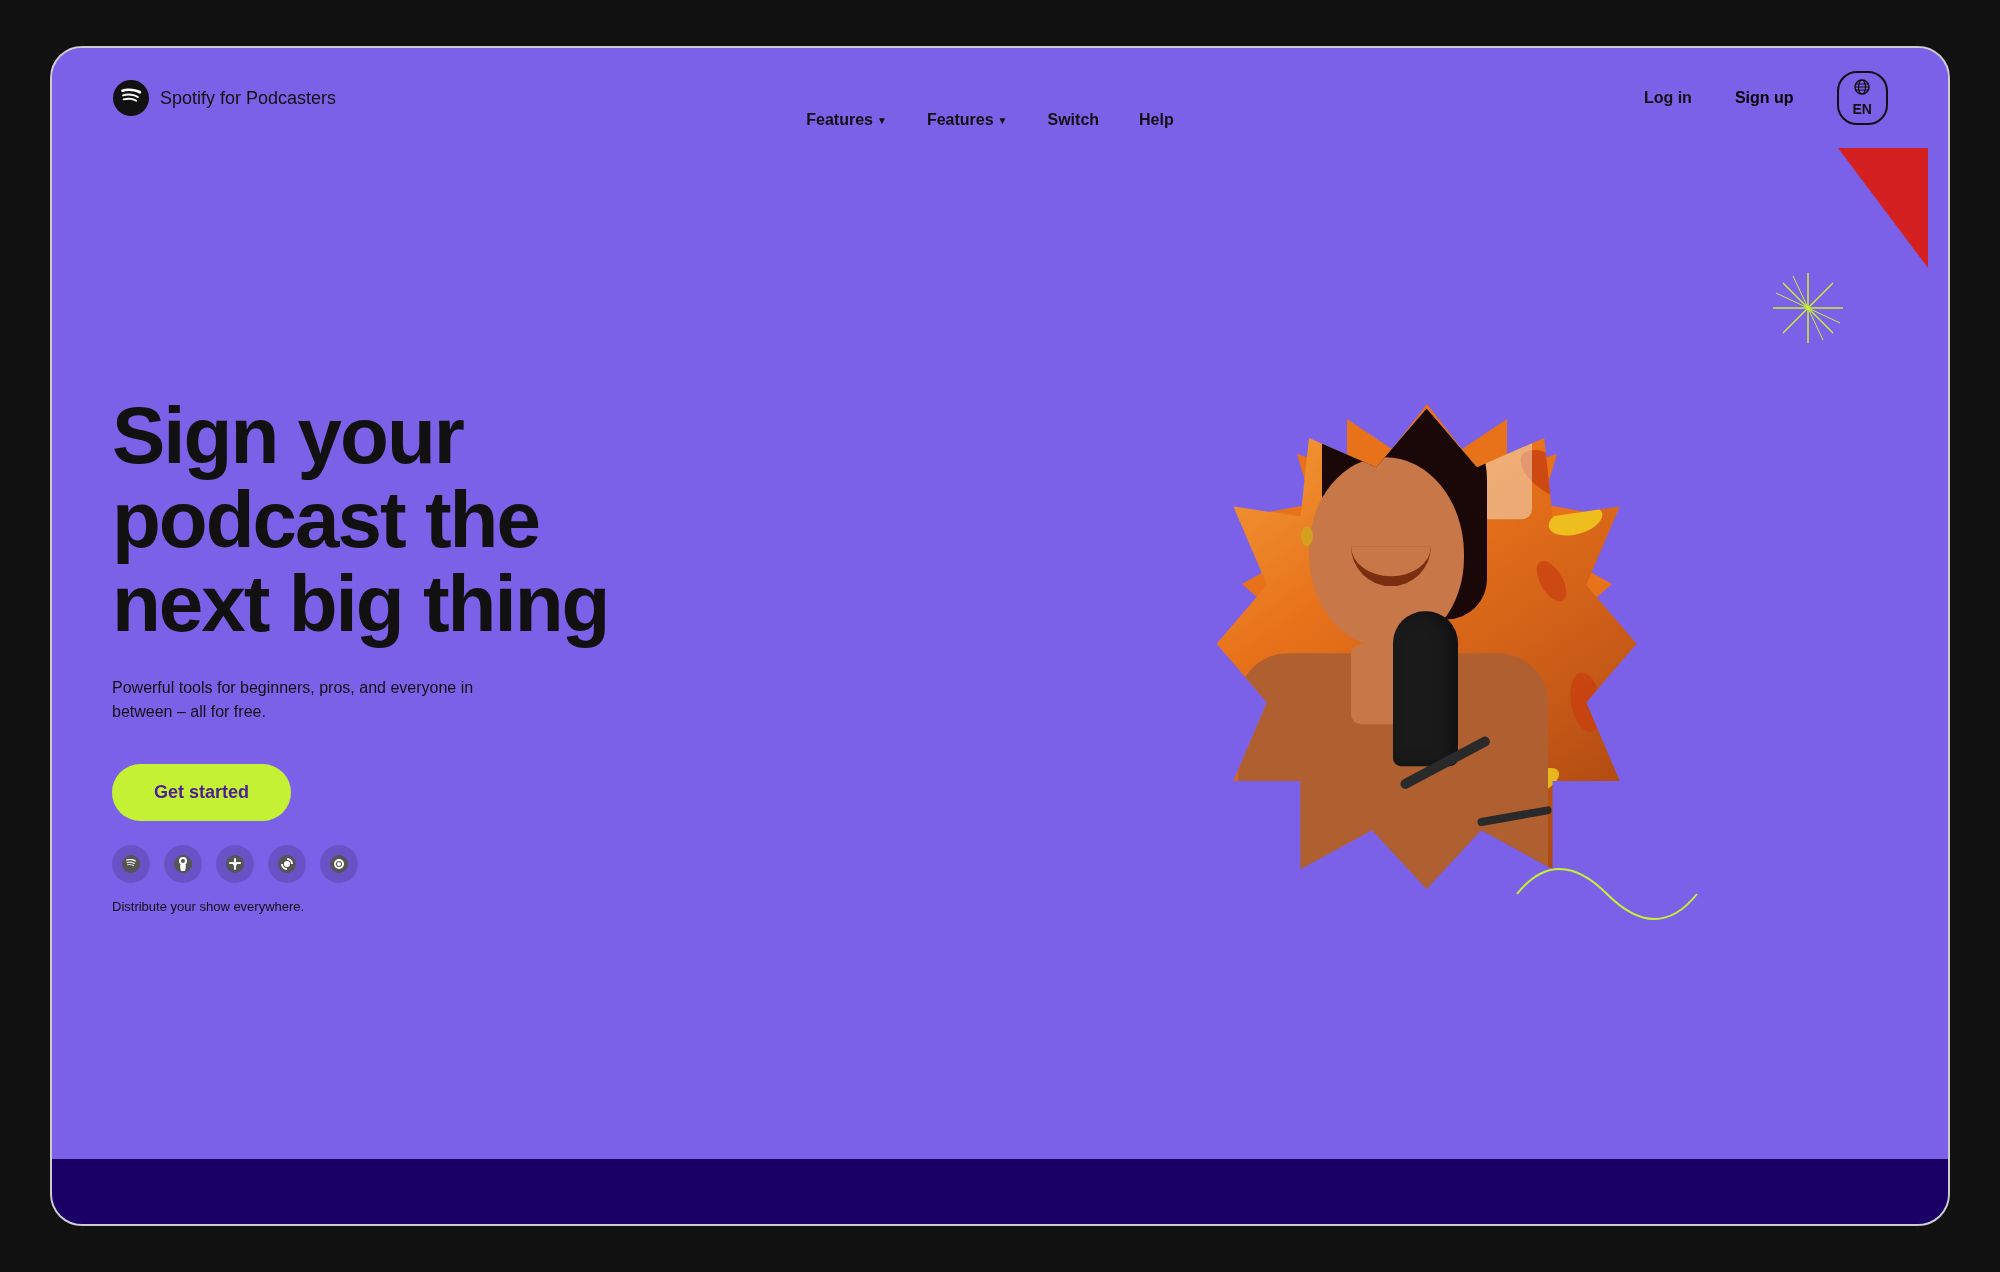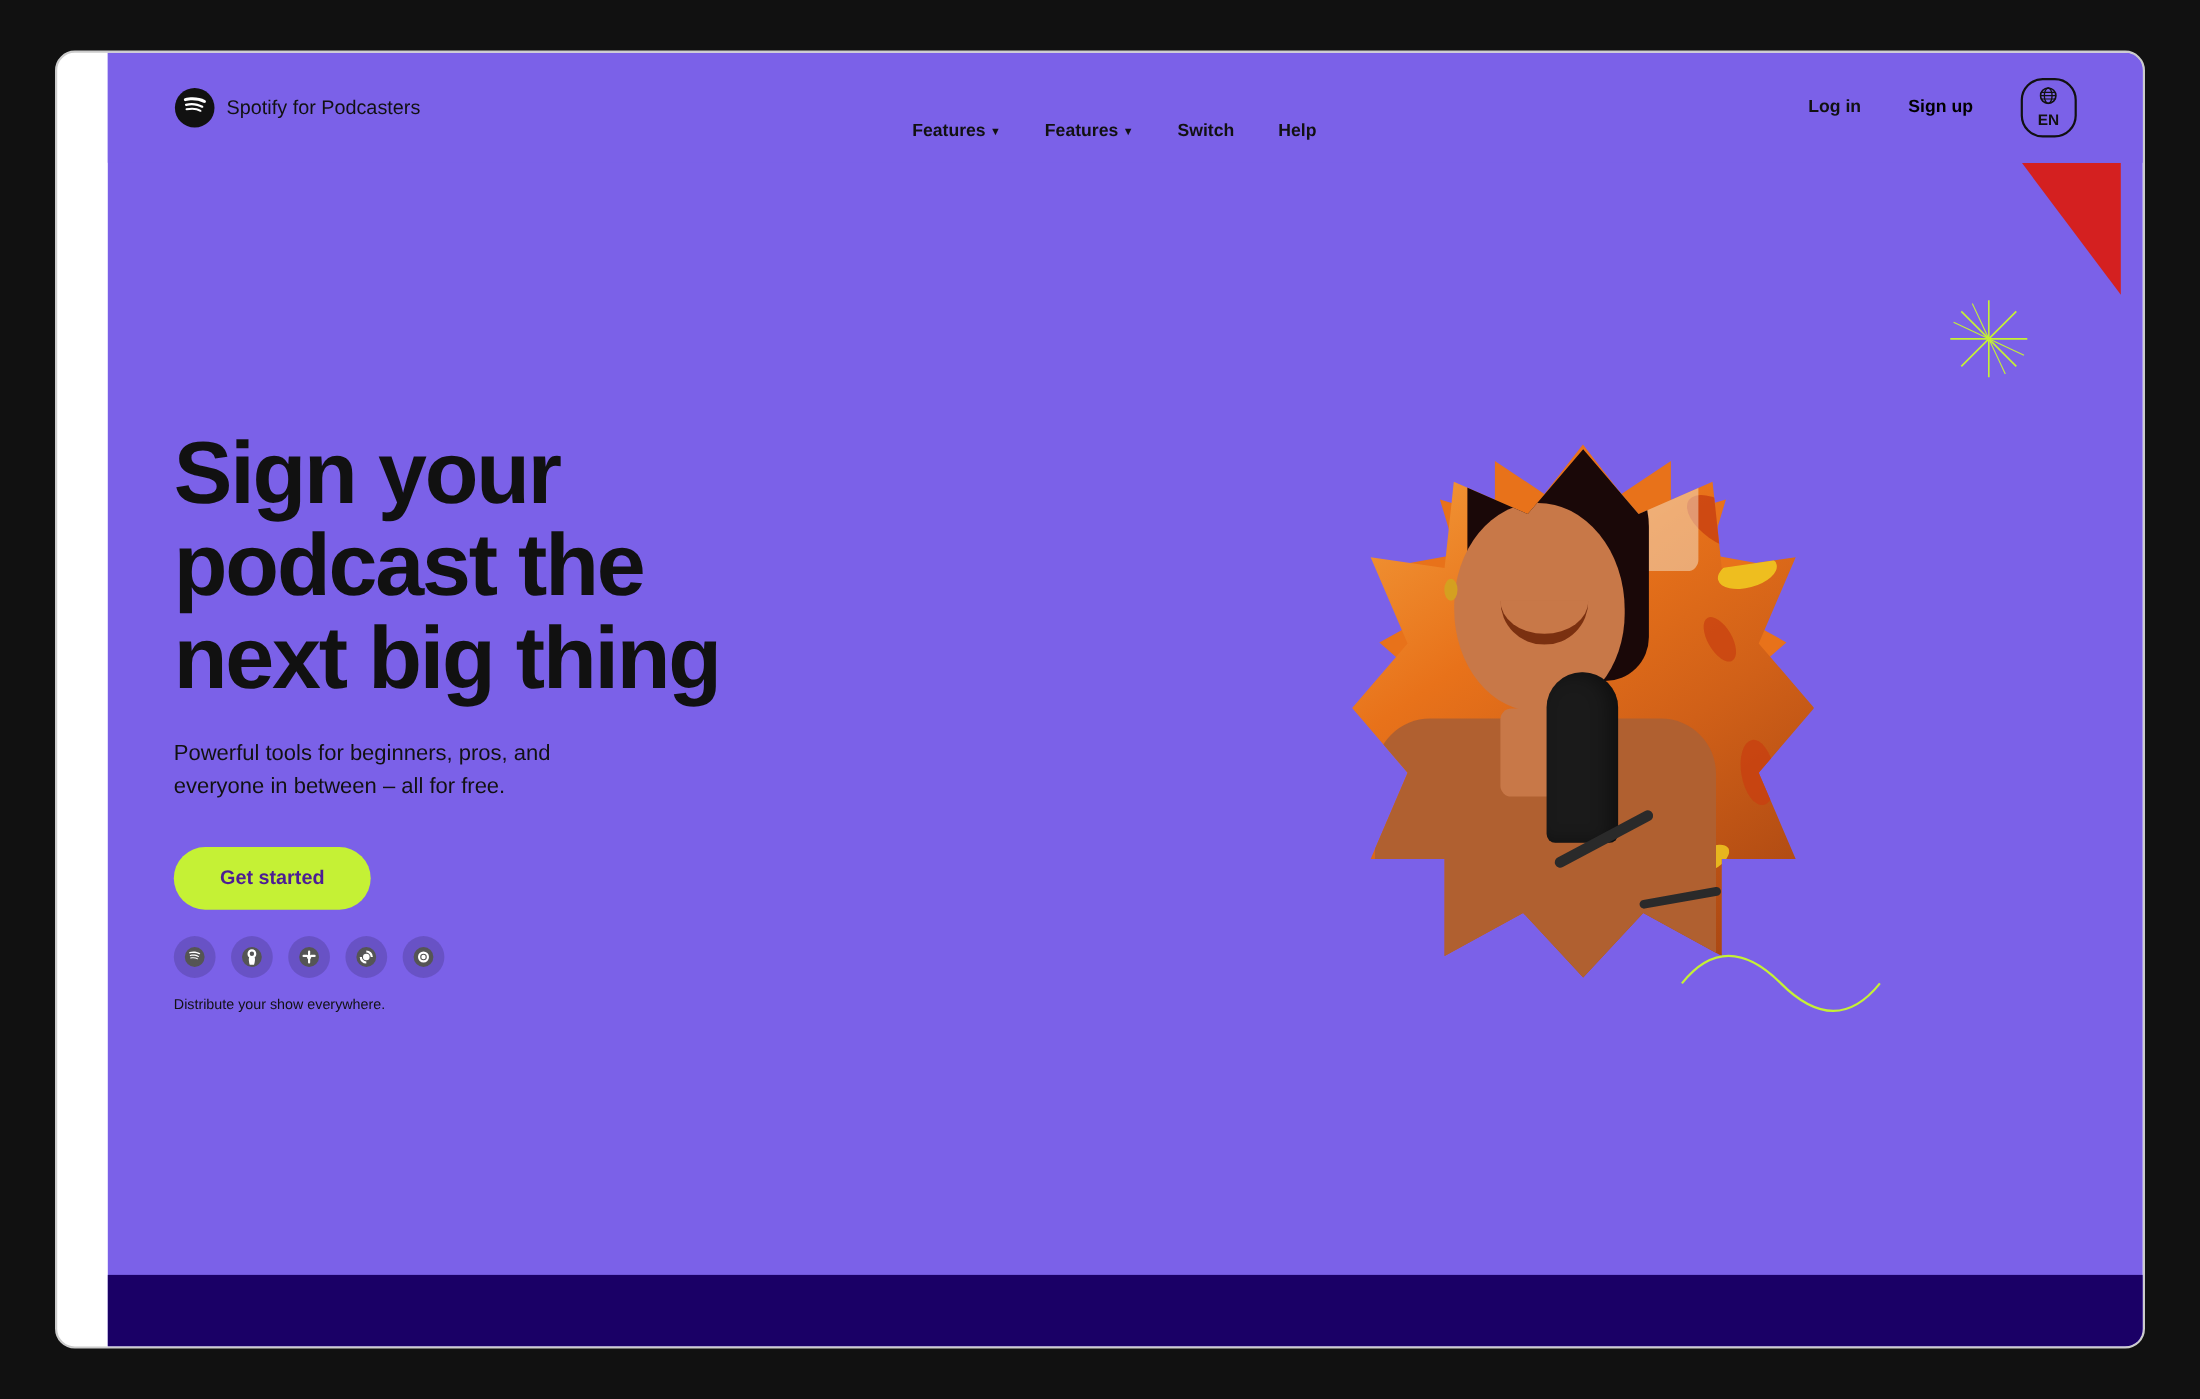--- a/index.html
+++ b/index.html
@@ -10,24 +10,23 @@
       justify-content: center;
       align-items: center;
       min-height: 100vh;
       font-family: 'Helvetica Neue', Arial, sans-serif;
     }
 
     .browser-frame {
       width: 1900px;
       height: 1180px;
       background: #fff;
-      border-radius: 18px;
+      border-radius: 32px;
       overflow: hidden;
       border: 2px solid #ccc;
-      padding-left: 46px;
     }
 
     .page-wrapper {
       width: 100%;
       height: 100%;
       background: #7b61e8;
       display: flex;
       flex-direction: column;
       position: relative;
     }
@@ -146,21 +145,21 @@
     .hero-title {
       font-size: 80px;
       font-weight: 900;
       color: #111;
       line-height: 1.05;
       letter-spacing: -2px;
       margin-bottom: 30px;
     }
 
     .hero-subtitle {
-      font-size: 20px;
+      font-size: 16px;
       font-weight: 400;
       color: #111;
       line-height: 1.5;
       margin-bottom: 40px;
       max-width: 420px;
     }
 
     .cta-button {
       background: #c5f135;
       color: #4c1d95;

